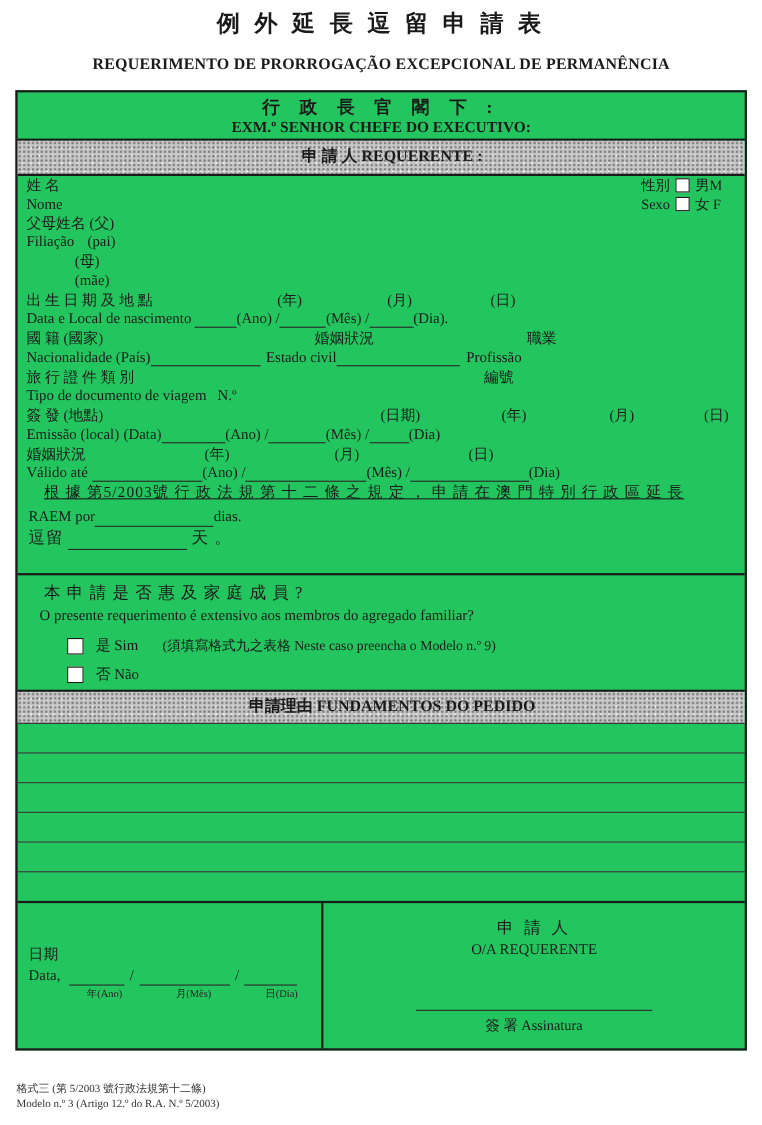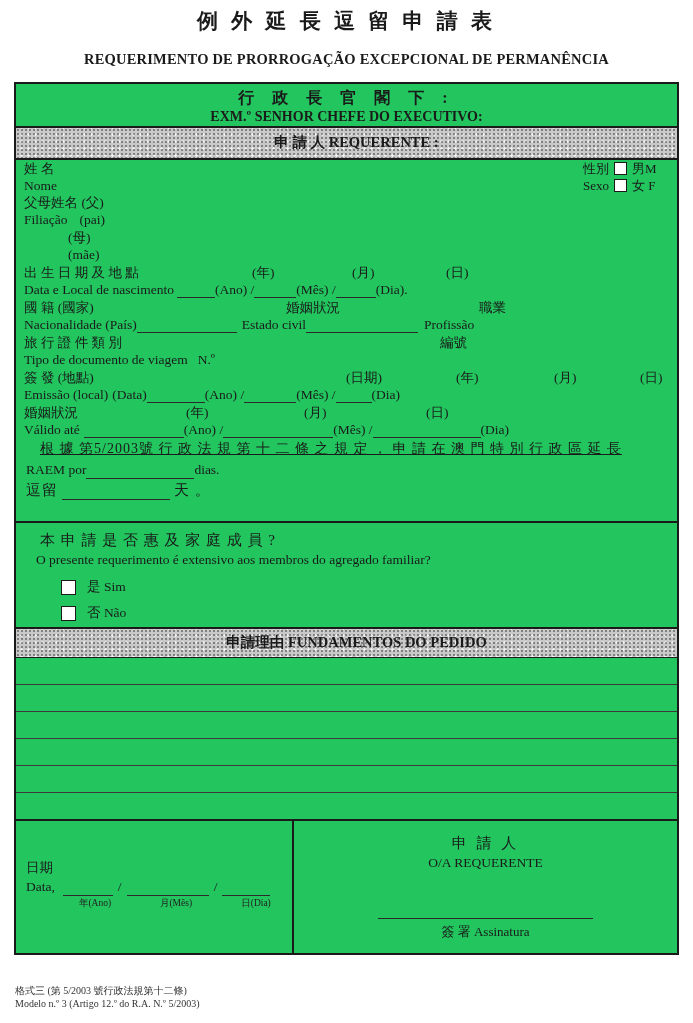--- a/index.html
+++ b/index.html
@@ -243,20 +243,21 @@
         <span style="font-size:15px;letter-spacing:1px;">天 。</span>
       </div>
     </div>
 
     <div class="family">
       <div class="fam-zh">本 申 請 是 否 惠 及 家 庭 成 員  ?</div>
       <div class="fam-pt">O presente requerimento é extensivo aos membros do agregado familiar?</div>
       <div class="fam-opt">
         <span class="cb big"></span>
         <span style="margin-left:6px;">是 Sim</span>
+        <span class="fam-note">(須填寫格式九之表格   Neste caso preencha o Modelo n.º 9)</span>
       </div>
       <div class="fam-opt">
         <span class="cb big"></span>
         <span style="margin-left:6px;">否 Não</span>
       </div>
     </div>
 
     <div class="section-bar thin">申請理由 FUNDAMENTOS DO PEDIDO</div>
     <div class="grounds">
       <div class="grounds-row"></div>

